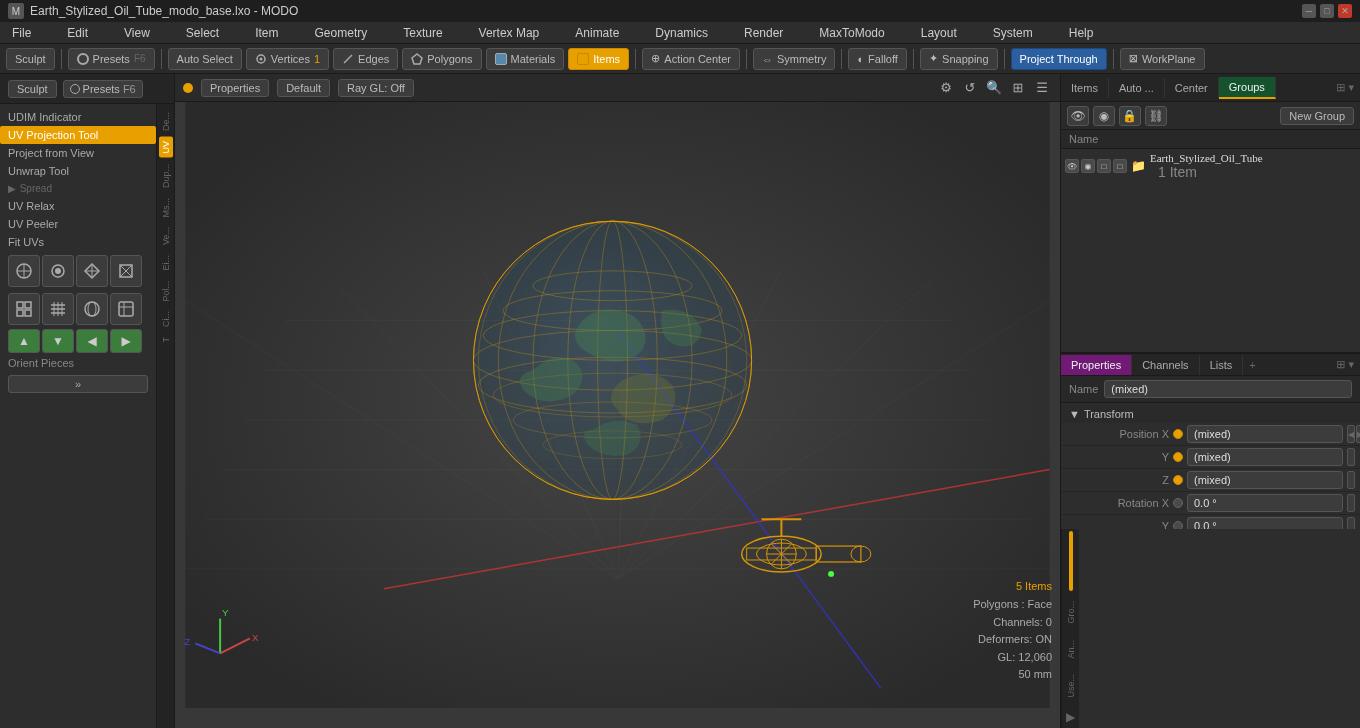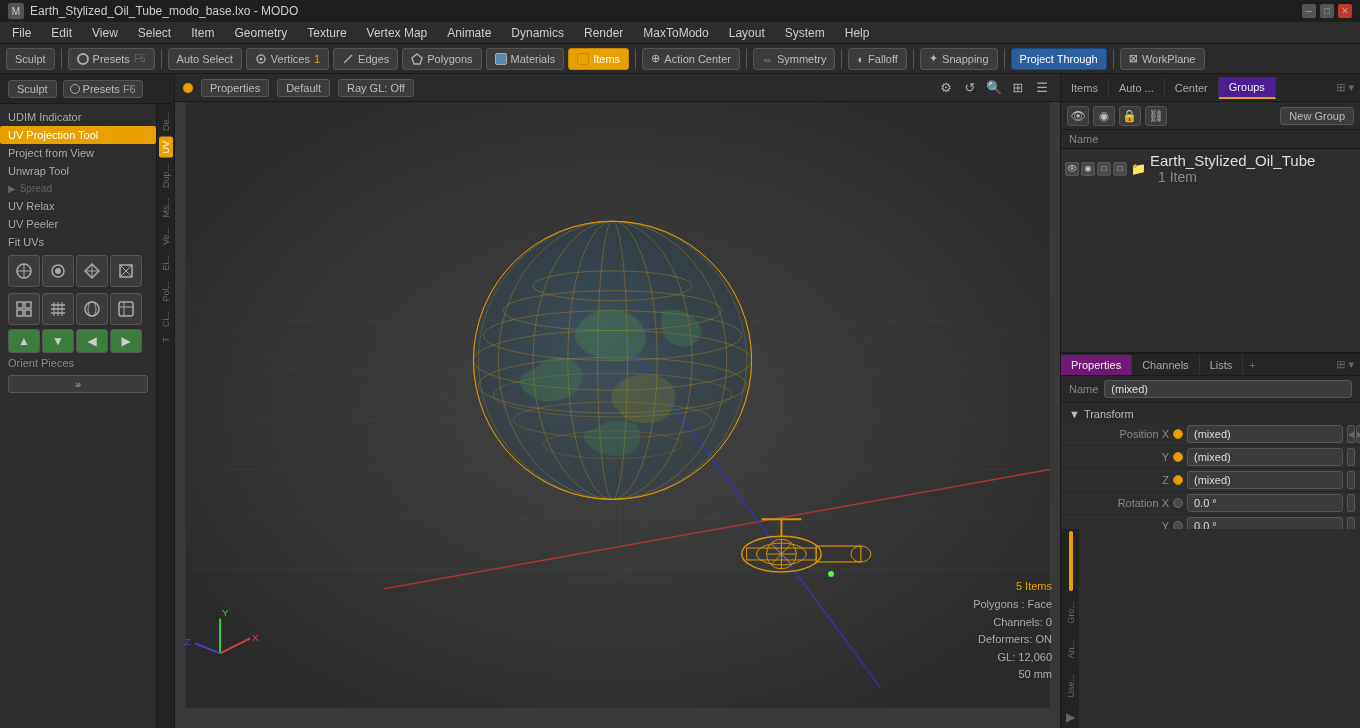--- a/index.html
+++ b/index.html
@@ -21,21 +21,21 @@
     #titlebar .win-controls { display: flex; gap: 4px; }
     #titlebar .win-btn { width: 14px; height: 14px; border-radius: 2px; background: #555; display: flex; align-items: center; justify-content: center; font-size: 9px; cursor: pointer; color: #aaa; }
 
     
     #menubar {
       background: #2d2d2d;
       height: 22px;
       display: flex;
       align-items: center;
       padding: 0 4px;
-      gap: 4px;
+      gap: 20px;
       border-bottom: 1px solid #1a1a1a;
     }
     .menu-item {
       padding: 2px 8px;
       font-size: 12px;
       color: #ccc;
       cursor: pointer;
       border-radius: 2px;
     }
 
@@ -301,21 +301,21 @@
       align-items: center;
       border-bottom: 1px solid #1a1a1a;
     }
     .right-tab {
       padding: 4px 10px;
       font-size: 11px;
       color: #aaa;
       cursor: pointer;
       border-right: 1px solid #333;
     }
-    .right-tab.active { background: #4c1d95; color: #eee; border-bottom: 2px solid #e8a000; }
+    .right-tab.active { background: #14532d; color: #eee; border-bottom: 2px solid #e8a000; }
     .right-tab-expand { margin-left: auto; padding: 4px 6px; color: #666; cursor: pointer; }
 
     .right-items-panel {
       height: 280px;
       display: flex;
       flex-direction: column;
       border-bottom: 2px solid #1a1a1a;
     }
     .right-panel-toolbar {
       height: 28px;
@@ -373,21 +373,21 @@
       background: #4a4a4a;
       border: 1px solid #555;
       border-radius: 2px;
       display: flex;
       align-items: center;
       justify-content: center;
       cursor: pointer;
       font-size: 8px;
     }
     .item-icon { font-size: 12px; color: #e8a000; }
-    .item-name { font-size: 15px; color: #ddd; }
+    .item-name { font-size: 11px; color: #ddd; font-family: Liberation Serif, serif; }
     .item-count { font-size: 14px; color: #888; padding-left: 8px; }
 
     
     .right-props-panel {
       flex: 1;
       display: flex;
       flex-direction: column;
       overflow: hidden;
     }
     .props-tabs {

